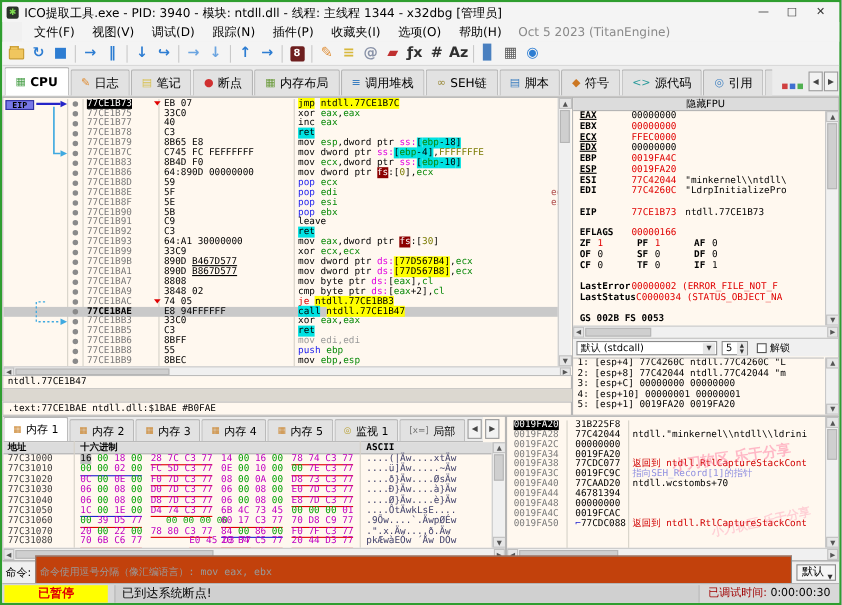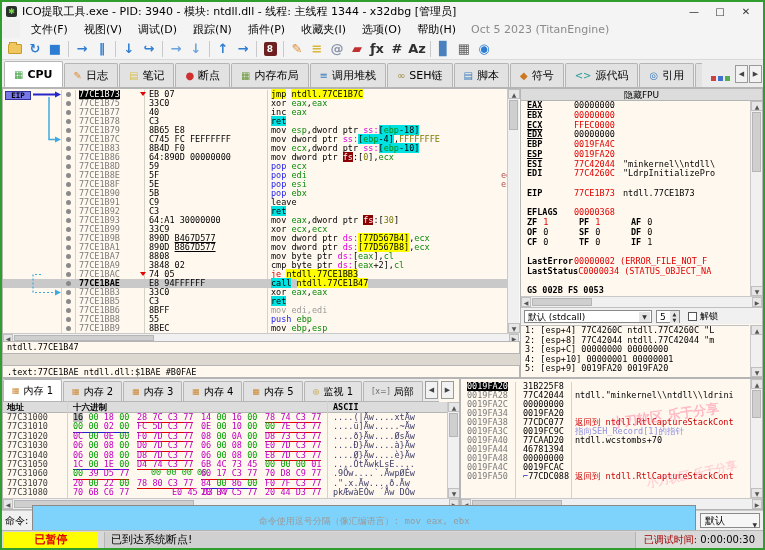--- a/index.html
+++ b/index.html
@@ -110,23 +110,23 @@
   .saddr.sel{background:#000;color:#fff;}
   .sval{position:absolute;left:60px;color:#000;}
   .scmt{position:absolute;left:112px;}
   .scmt.lbl{color:#000;} .scmt.ret{color:#d00000;} .scmt.seh{color:#9090e0;}
   .sbr{color:#2020d0;}
   .wm{position:absolute;color:#ff5a8a;opacity:.4;font-weight:bold;pointer-events:none;white-space:nowrap;}
 
   
   .cmdrow{left:0;top:508px;width:761px;height:20px;background:#f0f0f0;display:flex;align-items:center;padding:0 3px;border-top:1px solid #c9c9c9;}
   .cmdlabel{font-size:10px;margin-right:4px;}
-  .cmdinput{flex:1;height:31px;border:1px solid #8a8a8a;background:#7dd3fc;font:9px "DejaVu Sans Mono",monospace;padding:0 3px;color:#000;text-align:center;}
+  .cmdinput{flex:1;height:31px;border:1px solid #8a8a8a;background:#c2410c;font:9px "DejaVu Sans Mono",monospace;padding:0 3px;color:#000;}
   .cmdinput::placeholder{color:#9a9a9a;}
-  .preset{width:60px;height:15px;border:1px solid #8a8a8a;background:#f6f6f6;font-size:10px;line-height:14px;padding-left:4px;position:relative;margin-left:4px;}
+  .preset{width:36px;height:15px;border:1px solid #8a8a8a;background:#f6f6f6;font-size:10px;line-height:14px;padding-left:4px;position:relative;margin-left:4px;}
   .preset .arr{position:absolute;right:2px;top:4px;font-size:6px;color:#333;}
   .statusbar{left:0;top:528px;width:761px;height:18px;background:#d8d8d8;border-top:1px solid #b5b5b5;display:flex;align-items:center;}
   .paused{width:94px;height:16px;margin:0 6px 0 2px;background:#ffff00;color:#e00000;font-weight:bold;text-align:center;line-height:16px;font-size:11px;}
   .stmsg{flex:1;font-size:11px;border-left:1px solid #b5b5b5;padding-left:6px;height:16px;line-height:16px;background:#d0d0d0;}
   .sttime{border-left:1px solid #b5b5b5;padding:0 8px;height:16px;line-height:16px;font-size:10px;}
   .sttime .lab{color:#a00000;}
 </style>
 </head>
 <body>
 
@@ -454,21 +454,21 @@
         <div class="rrow"><span class="rname">EBX</span><span class="rval red">00000000</span></div>
         <div class="rrow"><span class="rname ul">ECX</span><span class="rval red">FFEC0000</span></div>
         <div class="rrow"><span class="rname ul">EDX</span><span class="rval">00000000</span></div>
         <div class="rrow"><span class="rname">EBP</span><span class="rval red">0019FA4C</span></div>
         <div class="rrow"><span class="rname ul">ESP</span><span class="rval red">0019FA20</span></div>
         <div class="rrow"><span class="rname">ESI</span><span class="rval red">77C42044</span><span class="rcmt">"minkernel\\ntdll\</span></div>
         <div class="rrow"><span class="rname">EDI</span><span class="rval red">77C4260C</span><span class="rcmt">"LdrpInitializePro</span></div>
         <div class="rrow"></div>
         <div class="rrow"><span class="rname">EIP</span><span class="rval red">77CE1B73</span><span class="rcmt">ntdll.77CE1B73</span></div>
         <div class="rrow"></div>
-        <div class="rrow"><span class="rname">EFLAGS</span><span class="rval red">00000368</span></div>
+        <div class="rrow"><span class="rname">EFLAGS</span><span class="rval red">00000166</span></div>
         <div class="rrow"><span class="fcell"><span>ZF</span><span class="fv red">1</span></span><span class="fcell"><span>PF</span><span class="fv red">1</span></span><span class="fcell"><span>AF</span><span class="fv">0</span></span></div>
         <div class="rrow"><span class="fcell"><span>OF</span><span class="fv">0</span></span><span class="fcell"><span>SF</span><span class="fv">0</span></span><span class="fcell"><span>DF</span><span class="fv">0</span></span></div>
         <div class="rrow"><span class="fcell"><span>CF</span><span class="fv">0</span></span><span class="fcell"><span>TF</span><span class="fv">0</span></span><span class="fcell"><span>IF</span><span class="fv">1</span></span></div>
         <div class="rrow"></div>
         <div class="rrow"><span class="rname">LastError</span><span class="rval red">00000002 </span><span class="rval red">(ERROR_FILE_NOT_F</span></div>
         <div class="rrow"><span class="rname">LastStatus</span><span class="rval red">C0000034 </span><span class="rval red">(STATUS_OBJECT_NA</span></div>
         <div class="rrow"></div>
         <div class="rrow"><span class="rname">GS 002B  FS 0053</span></div>
       </div>
     <div class="sbv" style="left:229px;top:12px;width:12px;height:195px;">
@@ -489,21 +489,21 @@
         <span>5</span><span class="arr">▲<br>▼</span>
       </span>
       <span class="chk"></span>
       <span style="font-size:9px;">解锁</span>
     </div>
     <div class="argrows">
         <div class="arow">1: [esp+4] 77C4260C ntdll.77C4260C "L</div>
         <div class="arow">2: [esp+8] 77C42044 ntdll.77C42044 "m</div>
         <div class="arow">3: [esp+C] 00000000 00000000</div>
         <div class="arow">4: [esp+10] 00000001 00000001</div>
-        <div class="arow">5: [esp+9] 0019FA20 0019FA20</div>
+        <div class="arow">5: [esp+1] 0019FA20 0019FA20</div>
       </div>
     <div class="sbv" style="left:229px;top:236px;width:12px;height:52px;">
       <span class="sarrow" style="left:0;top:0;">▲</span>
       <span class="sarrow" style="left:0;bottom:0;top:auto;">▼</span>
     </div>
   </div>
 
   <div class="abs mempane">
     <div class="memtabs">
         <span class="mtab active">

